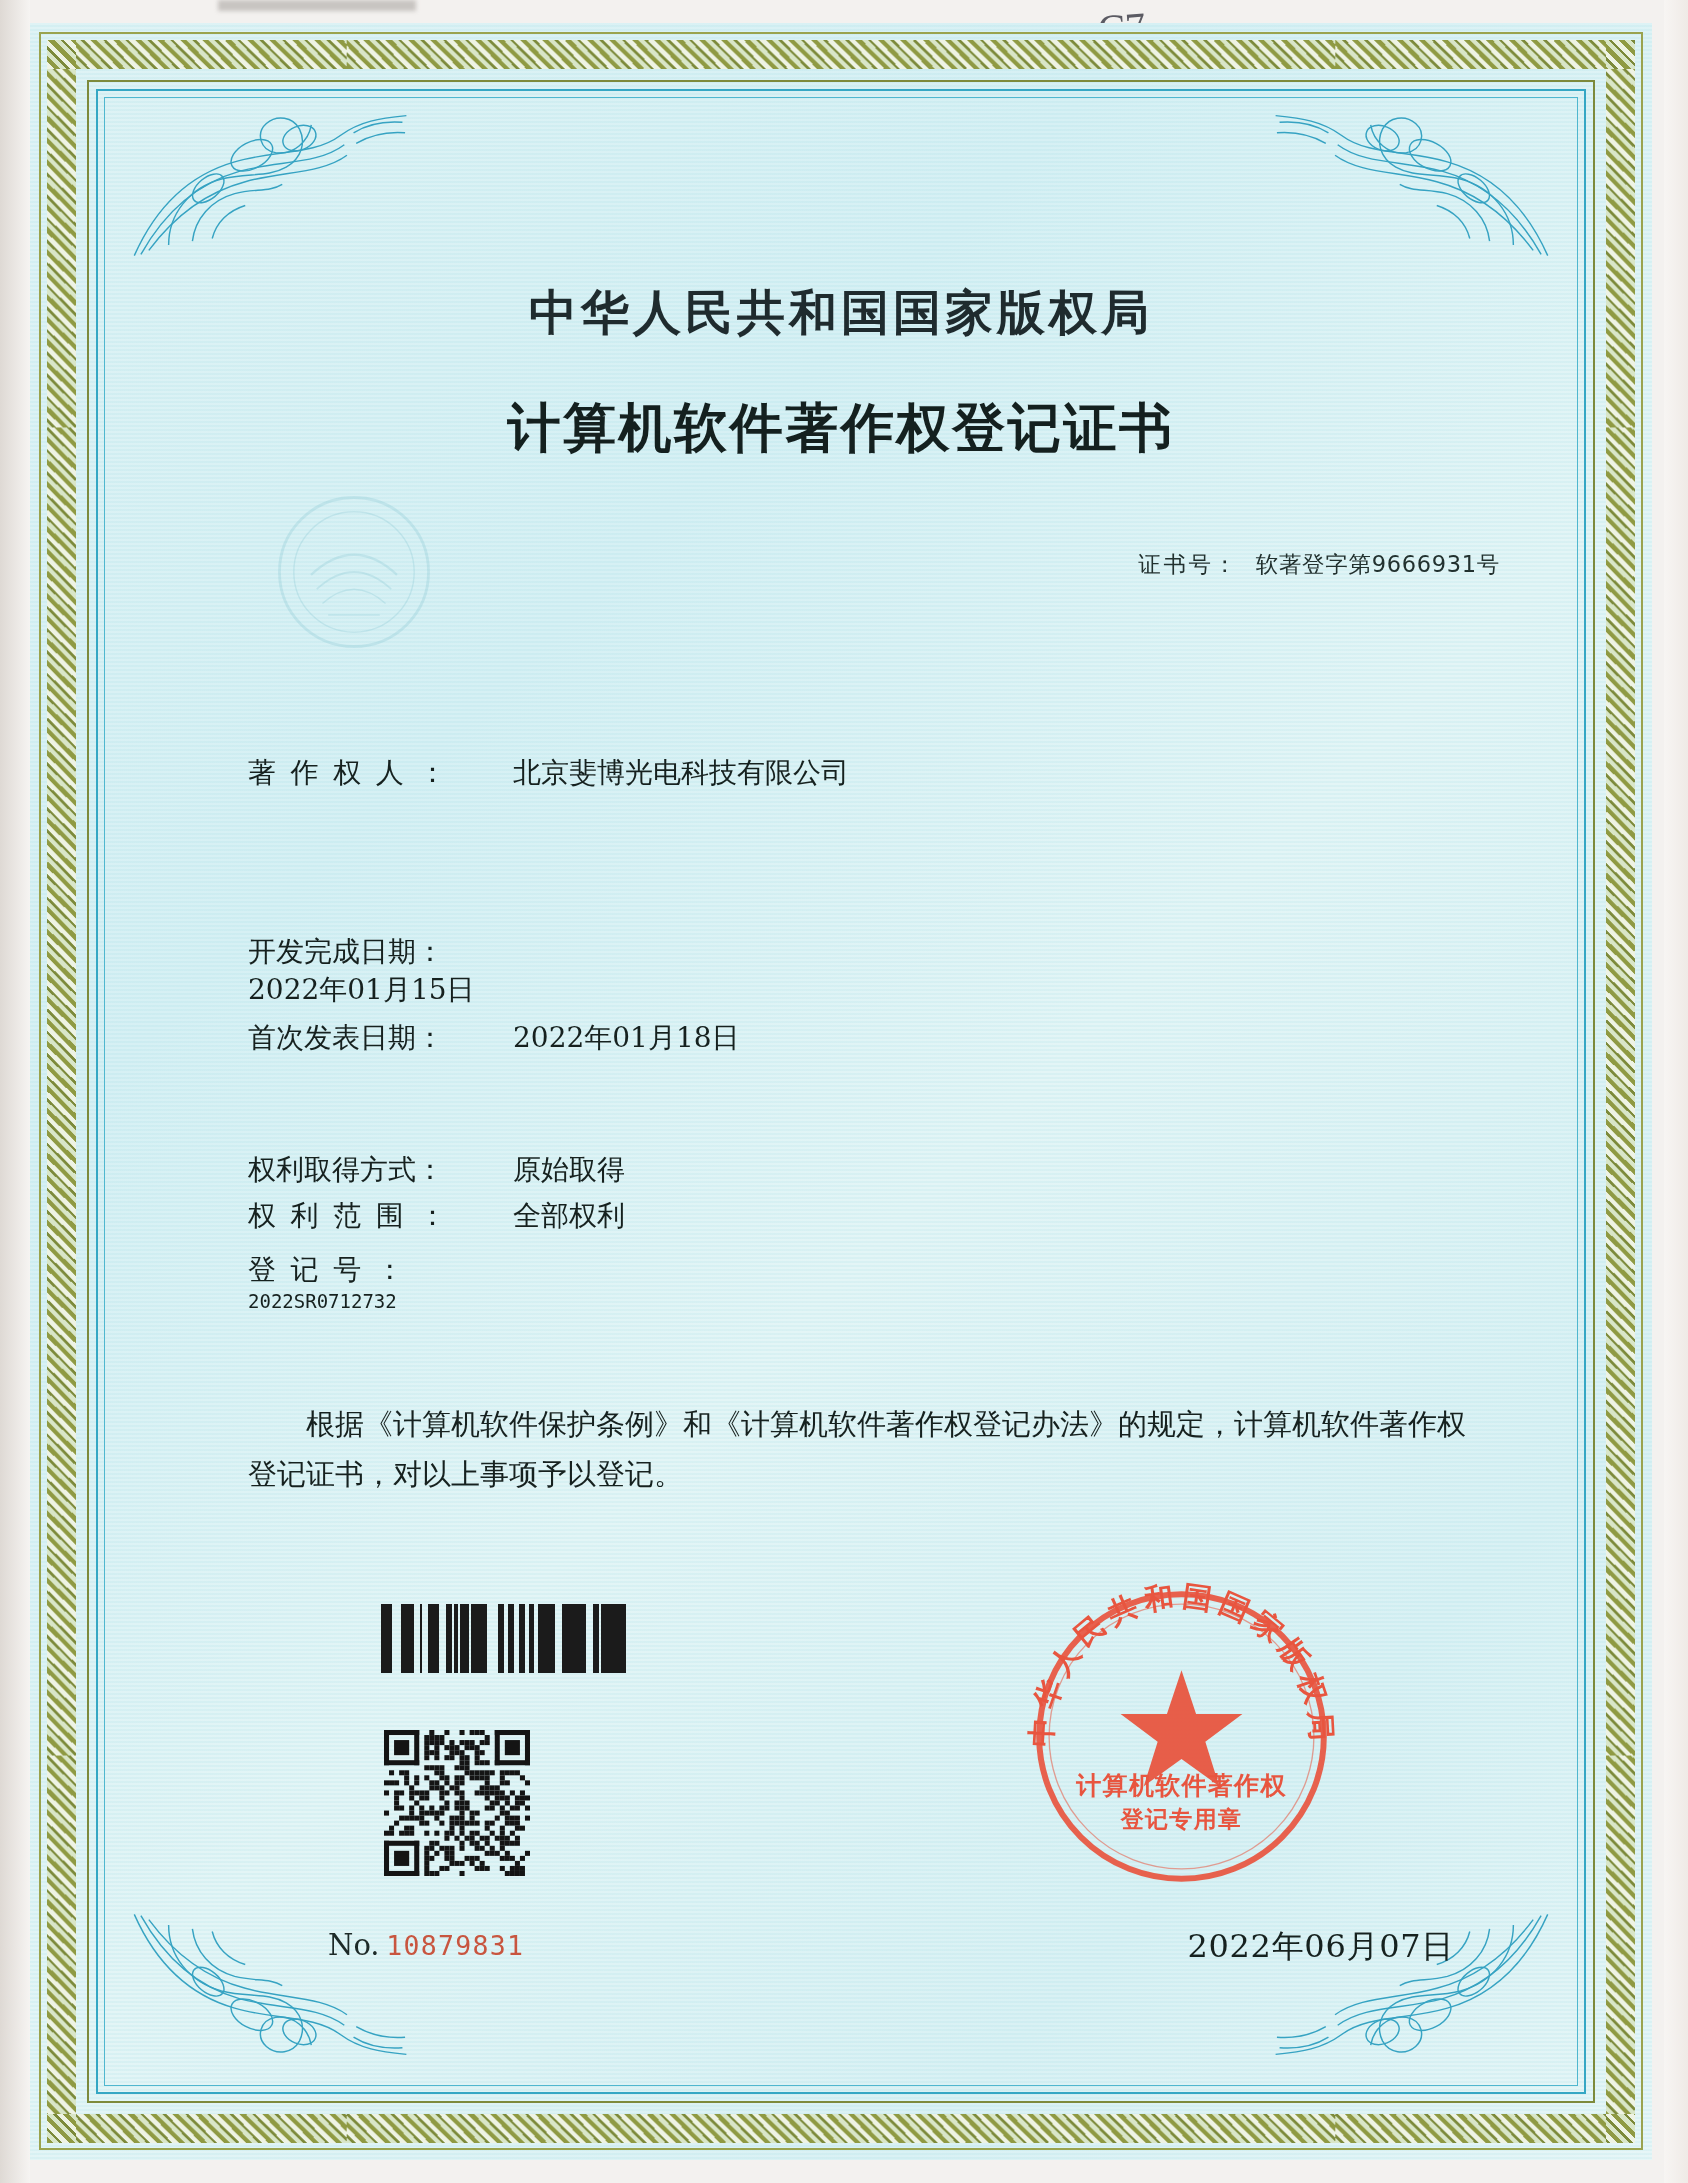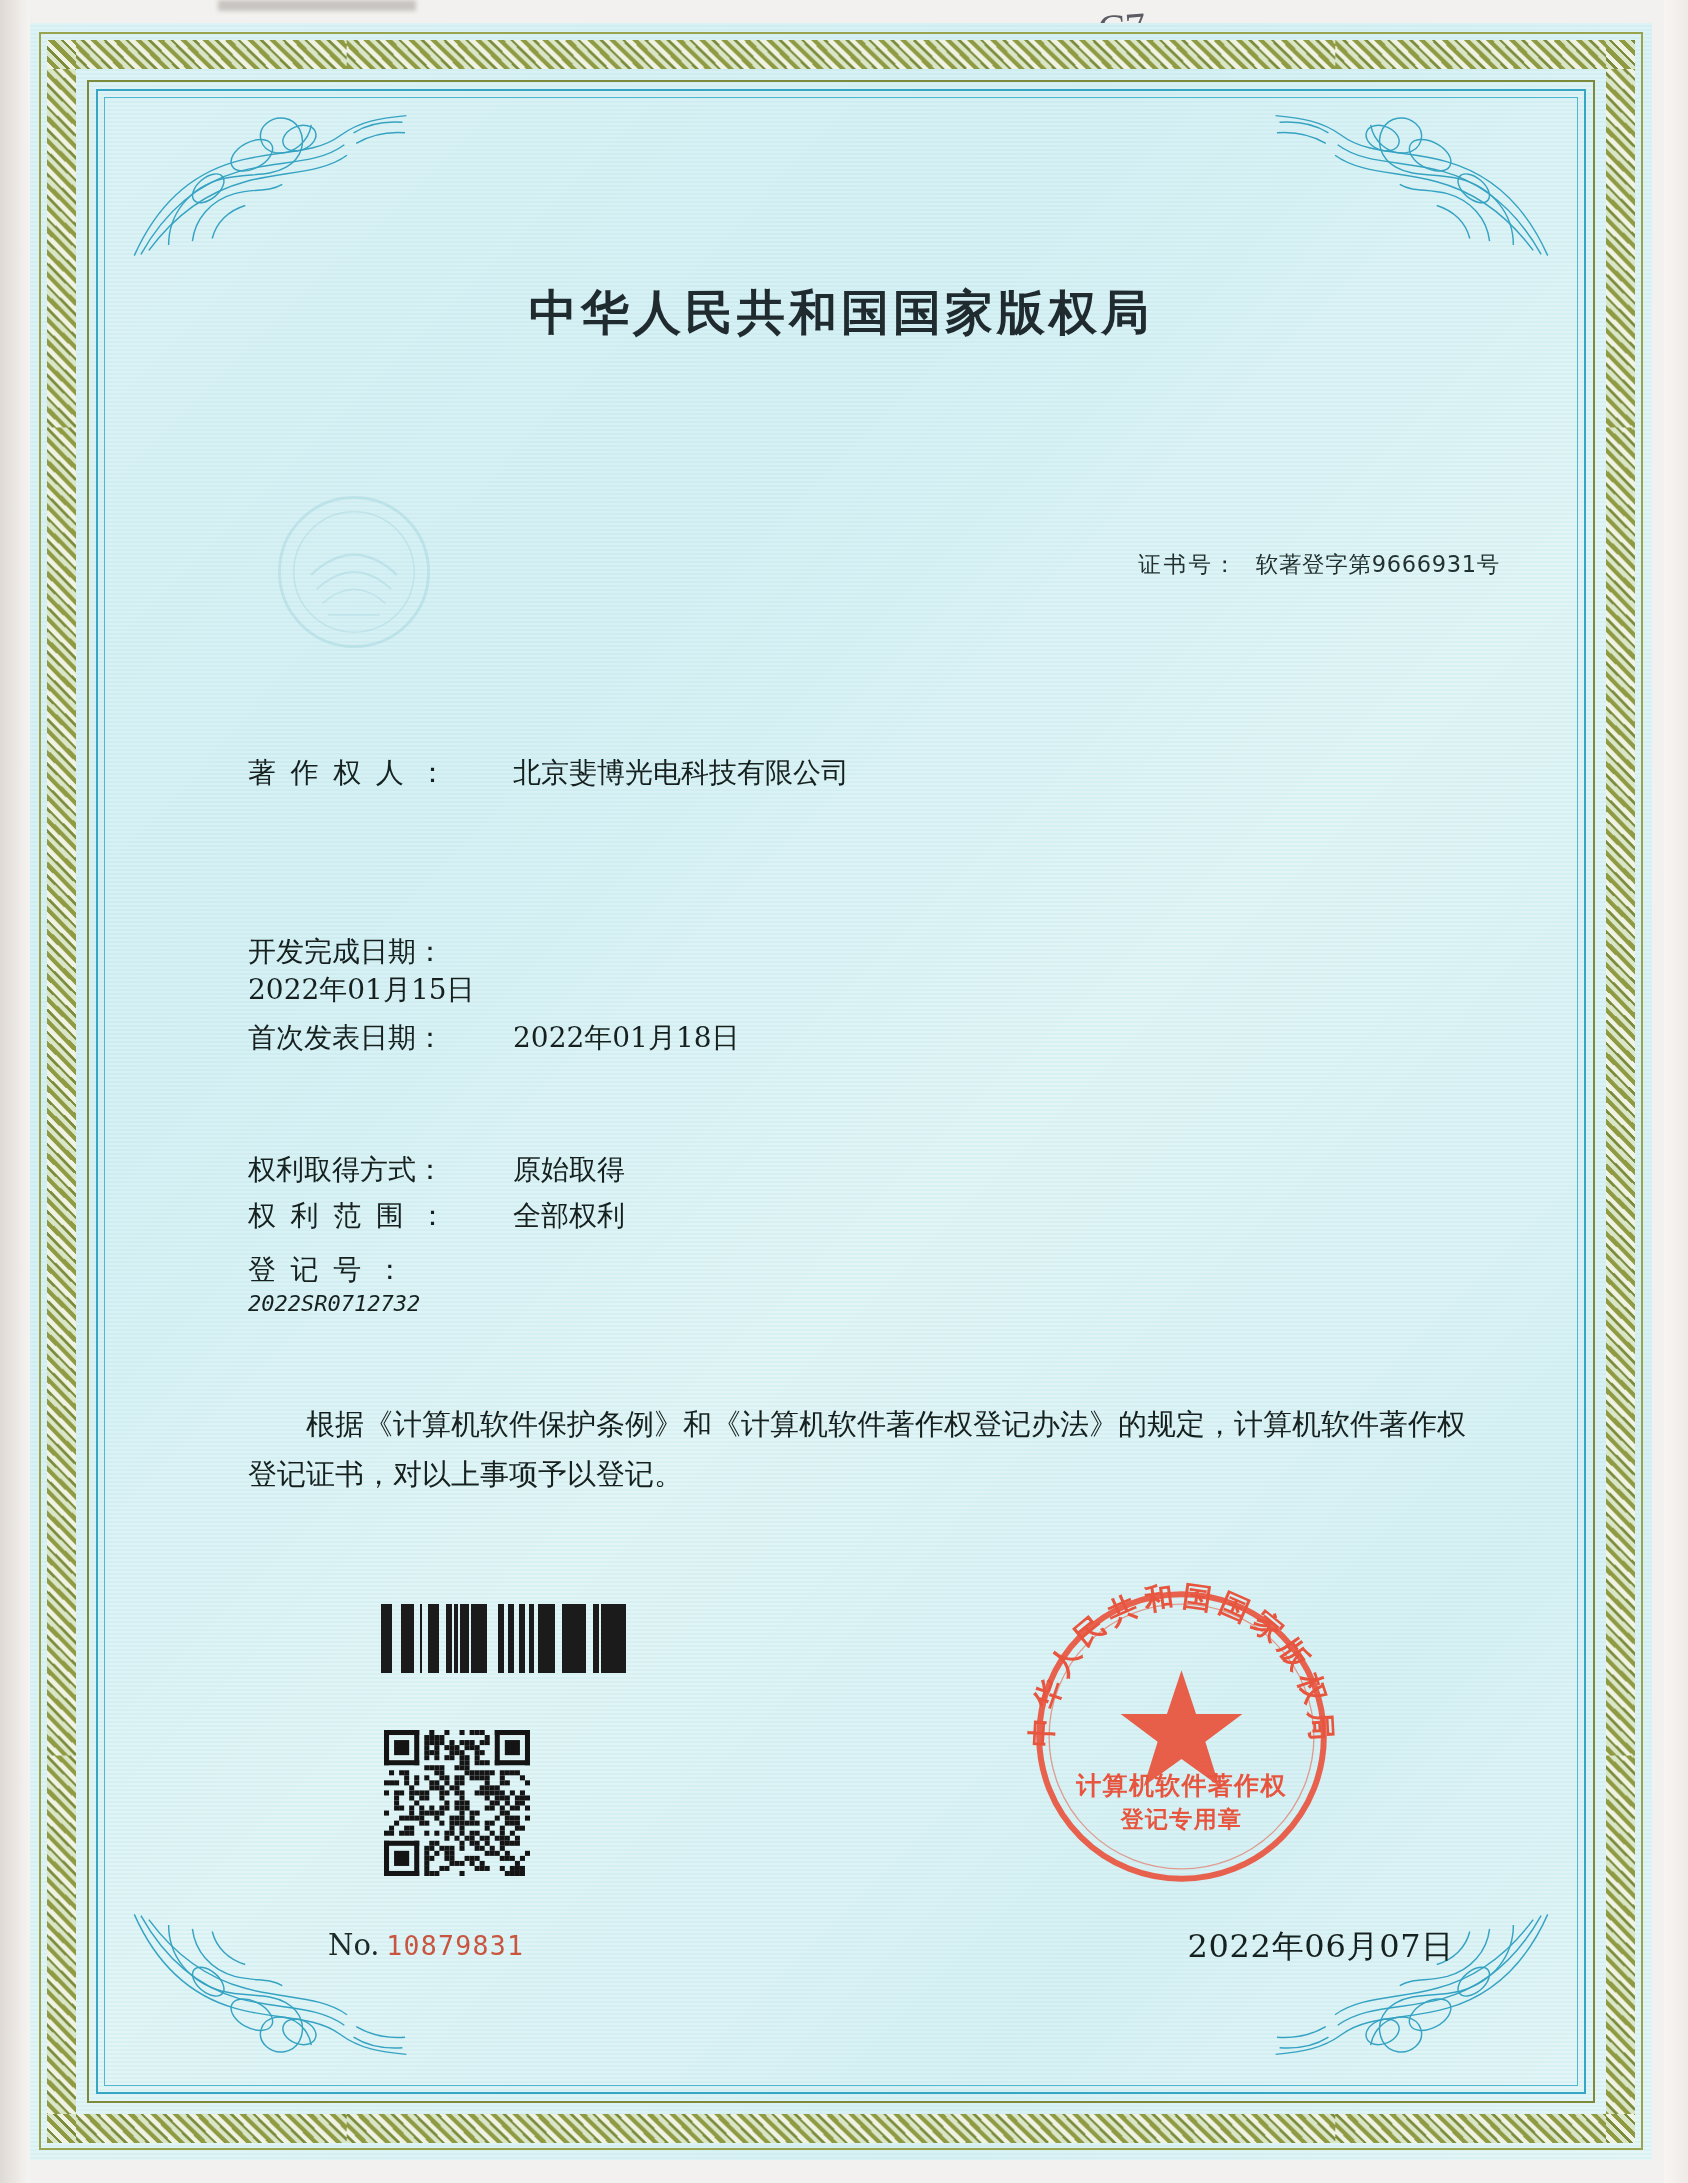--- a/index.html
+++ b/index.html
@@ -199,23 +199,22 @@
   }
   .field .v {
     font-family: "DejaVu Serif", serif;
     font-size: 28px;
     color: #16211f;
     white-space: pre-line;
     line-height: 1.35;
   }
   .field .v.mono {
     font-family: "DejaVu Sans Mono", monospace;
-    font-size: 22px;
+    font-size: 19px;
     letter-spacing: 0px;
-    font-style: italic;
   }
 
   #row-name      { top: 569px; }
   #row-owner     { top: 731px; }
   #row-devdate   { top: 910px; flex-direction: column; }
   #row-pubdate   { top: 996px; }
   #row-acquire   { top: 1128px; }
   #row-scope     { top: 1174px; }
   #row-regno     { top: 1228px; flex-direction: column; }
 
@@ -383,20 +382,21 @@
     <svg class="watermark" viewBox="0 0 120 120">
       <circle cx="60" cy="60" r="52" fill="none" stroke="currentColor" stroke-width="2"></circle>
       <circle cx="60" cy="60" r="42" fill="none" stroke="currentColor" stroke-width="1"></circle>
       <path d="M30,62 Q60,34 90,62" fill="none" stroke="currentColor" stroke-width="1.6"></path>
       <path d="M34,72 Q60,48 86,72" fill="none" stroke="currentColor" stroke-width="1.2"></path>
       <path d="M38,82 Q60,62 82,82" fill="none" stroke="currentColor" stroke-width="1"></path>
       <path d="M42,90 h36" stroke="currentColor" stroke-width="1"></path>
     </svg>
 
     <div class="title-main">中华人民共和国国家版权局</div>
+    <div class="title-sub">计算机软件著作权登记证书</div>
 
     <div class="cert-no">
       <span class="label">证书号：</span><span class="value">软著登字第9666931号</span>
     </div>
 
 
     <div class="field" id="row-owner">
       <span class="k sp">著作权人：</span>
       <span class="v">北京斐博光电科技有限公司</span>
     </div>

